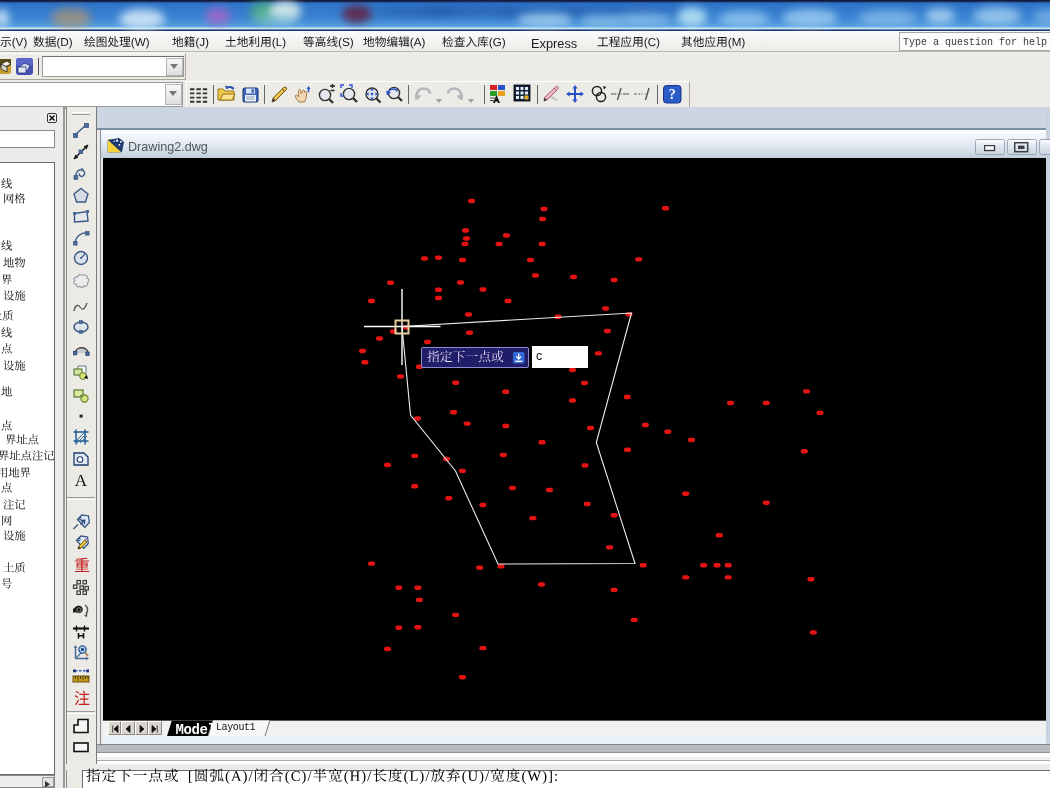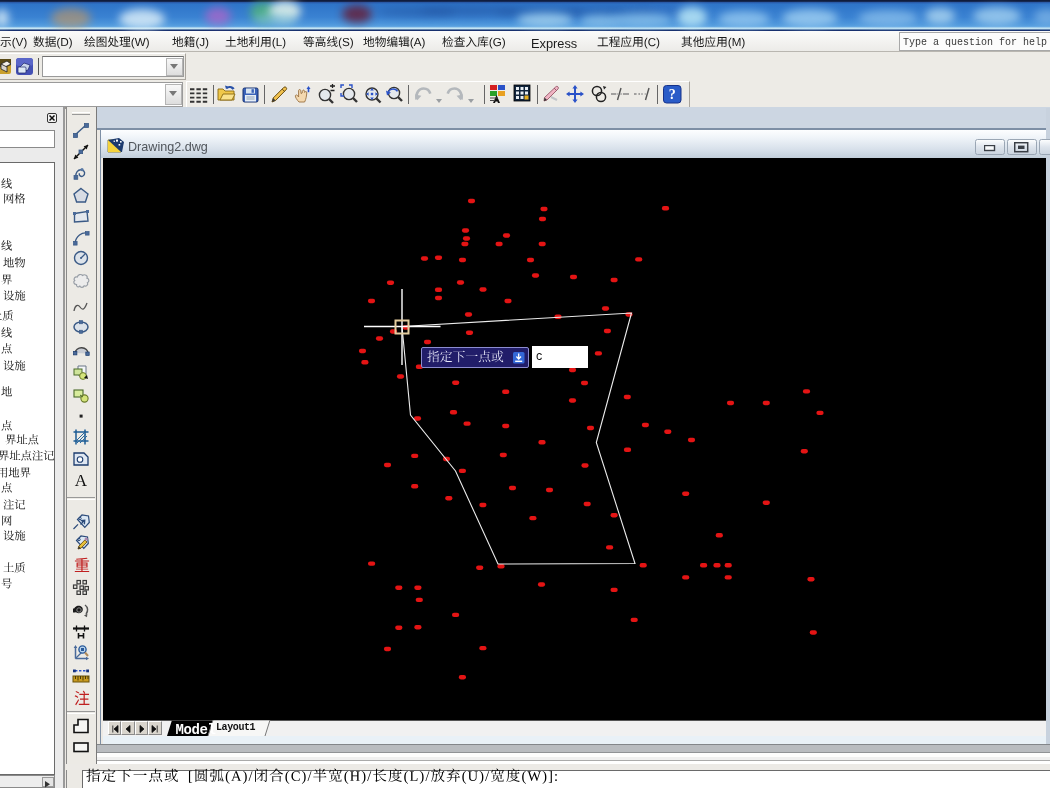--- a/index.html
+++ b/index.html
@@ -756,21 +756,21 @@
       <g fill="#111" stroke="#111" stroke-width="0.8">
         <path d="M8.2 1.5v7M3 1.5L7 5 3 8.5z" <="" g=""></path>
       </g>
     </svg>
     <svg class="abs" style="left:161px;top:719.5px" width="130" height="16">
       <path d="M6 16L11 0h41l-5 16z" fill="#000"></path>
       <path d="M47 16L52 0h57l-5 16z" fill="#f7f7f6"></path>
       <path d="M52 0h57l-5 16M11 0h41l-5 16" fill="none" stroke="#777" stroke-width="1"></path>
     </svg>
     <div class="abs" style="left:175.5px;top:722.3px;font-family:'Liberation Mono',monospace;font-size:14px;font-weight:bold;color:#fff;letter-spacing:-0.4px">Model</div>
-    <div class="abs" style="left:216px;top:722.3px;font-family:'Liberation Mono',monospace;font-size:10px;font-weight:bold;color:#111;letter-spacing:-0.4px">Layout1</div>
+    <div class="abs" style="left:216px;top:722.3px;font-family:'Liberation Mono',monospace;font-size:10px;font-weight:normal;color:#111;letter-spacing:-0.4px">Layout1</div>
     <div class="abs" style="left:102.5px;top:735.5px;width:943px;height:8px;background:#e9f1f7"></div>
     <div class="abs" style="left:97px;top:743.5px;width:953px;height:9px;background:#b9bcc0;border-top:1px solid #83868a;border-bottom:1px solid #909396"></div>
     <div class="abs" style="left:97px;top:752.5px;width:953px;height:4px;background:#fdfdfd"></div>
     <div class="abs" style="left:97px;top:756.5px;width:953px;height:3px;background:#f0f0f0"></div>
     <div class="abs" style="left:97px;top:759.5px;width:953px;height:1px;background:#aaa"></div>
     <div class="abs" style="left:97px;top:760.5px;width:953px;height:3px;background:#fff"></div>
     <div class="abs" style="left:65.5px;top:763.5px;width:984.5px;height:6px;background:#eceae6"></div>
     <div class="abs" style="left:82px;top:769.5px;width:968px;height:18.5px;background:#fff;border-top:1.8px solid #6a6a6a;border-left:1px solid #6a6a6a"></div>
     <svg class="tx " style="left:86.0px;top:766.8px" width="473" height="18">
       <g transform="translate(0 13.8)" fill="#000">

